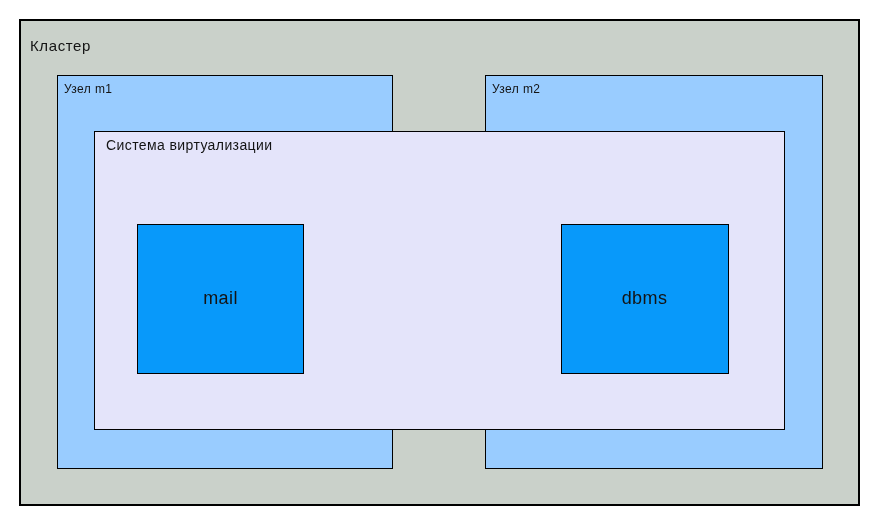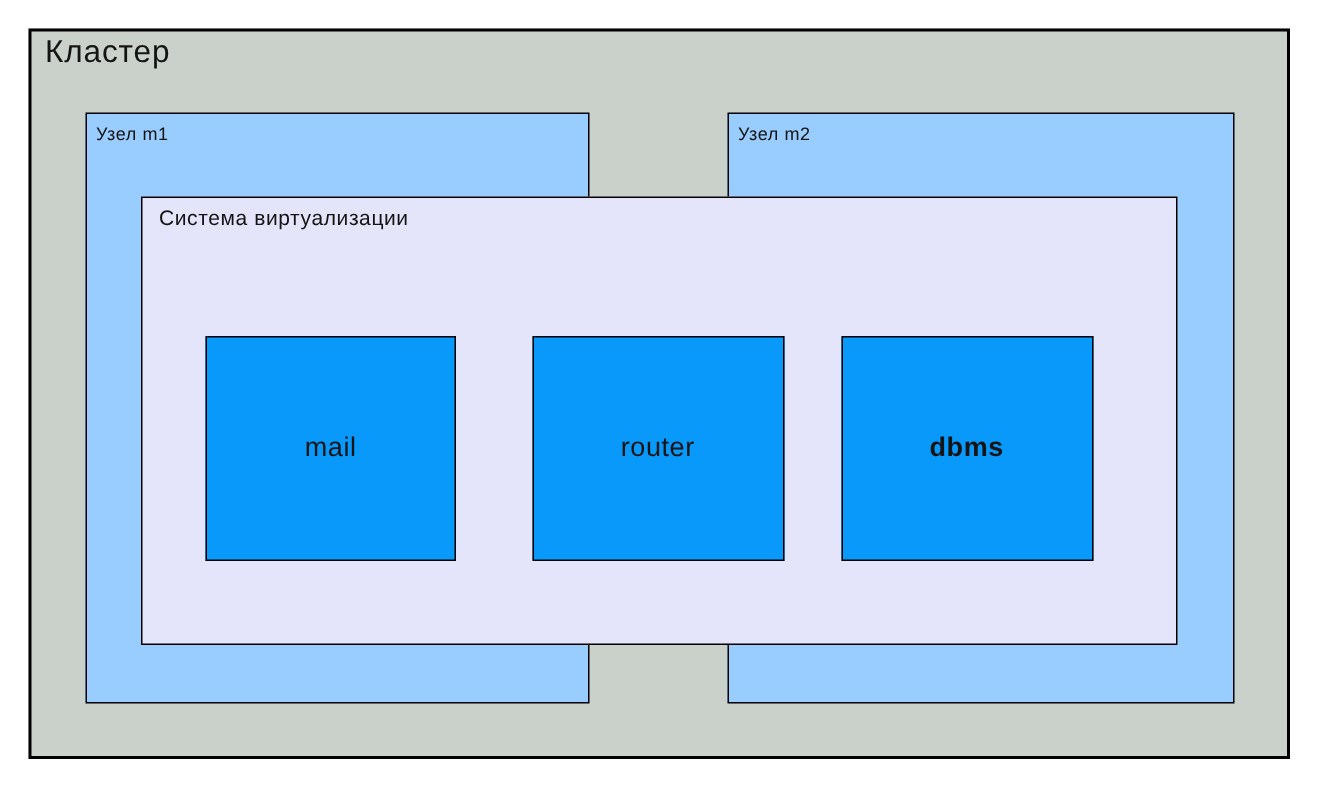--- a/index.html
+++ b/index.html
@@ -23,22 +23,22 @@
     width: 841px;
     height: 487px;
     background: var(--cluster-fill, #cad1ca);
     border: 2px solid var(--border, #000);
     box-sizing: border-box;
     z-index: 1;
   }
   .cluster-label {
     position: absolute;
     left: 9px;
-    top: 2px;
-    font-size: 21px;
+    top: 16px;
+    font-size: 15px;
     letter-spacing: 0.6px;
     white-space: nowrap;
   }
   .node {
     position: absolute;
     top: 75px;
     height: 394px;
     background: var(--node-fill, #99ccff);
     border: 1.5px solid var(--border, #000);
     box-sizing: border-box;
@@ -82,21 +82,21 @@
     box-sizing: border-box;
     display: flex;
     align-items: center;
     justify-content: center;
     font-size: 18px;
     letter-spacing: 0.4px;
     z-index: 4;
   }
   .vm-mail   { left: 42px;  width: 167px; }
   .vm-router { left: 259.5px; width: 168px; }
-  .vm-dbms   { left: 465.5px; width: 168px; font-weight: bold; }
+  .vm-dbms   { left: 465.5px; width: 168px; }
 </style>
 </head>
 <body>
 
 <div class="page">
 
   <div class="cluster">
     <div class="cluster-label">Кластер</div>
   </div>
 
@@ -108,22 +108,19 @@
     <div class="node-label">Узел m2</div>
   </div>
 
   <div class="virt">
     <div class="virt-label">Система виртуализации</div>
 
     <div class="vm vm-mail">
       <span>mail</span>
     </div>
 
-    <div class="vm vm-router">
-      <span>router</span>
-    </div>
 
     <div class="vm vm-dbms">
       <span>dbms</span>
     </div>
   </div>
 
 </div>
 
 </body></html>

